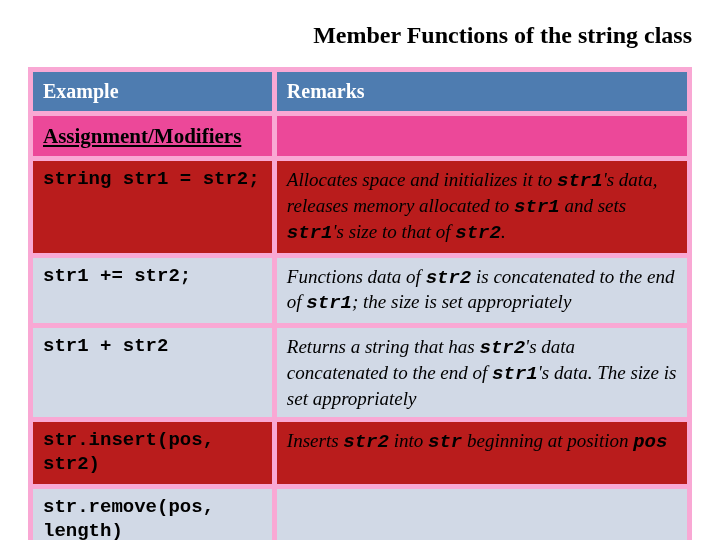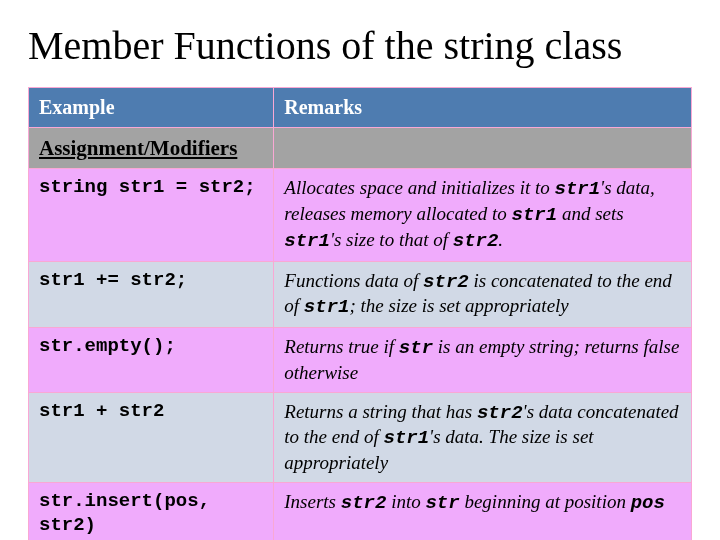--- a/index.html
+++ b/index.html
@@ -12,57 +12,57 @@
     color: #000;
     overflow: hidden;
   }
   .slide {
     width: 720px;
     height: 540px;
     box-sizing: border-box;
     padding: 18px 28px 0 28px;
   }
   h1.title {
-    font-size: 40px;
-    font-weight: normal;
-    text-align: left;
+    font-size: 24px;
+    font-weight: bold;
+    text-align: right;
     margin: 4px 0 18px 0;
   }
   table.main {
     width: 100%;
     border-collapse: collapse;
     table-layout: fixed;
   }
   table.main col.example { width: 37%; }
   table.main col.remarks { width: 63%; }
   table.main th, table.main td {
-    border: 1px solid #f9a8d4;
+    border: 5px solid #f9a8d4;
     padding: 7px 10px;
     vertical-align: top;
     font-size: 19px;
     line-height: 1.25;
   }
   table.main thead th {
     background: #4e7cb0;
     color: #fff;
     font-family: "Times New Roman", Times, serif;
     font-weight: bold;
     text-align: left;
     font-size: 20px;
   }
   .section-row td {
-    background: #a3a3a3;
+    background: #ec4899;
   }
   .section-row td.section-left {
     font-family: "Times New Roman", Times, serif;
     font-weight: bold;
     font-size: 21px;
     text-decoration: underline;
   }
-  tr.band-a td { background: #f0abfc; }
+  tr.band-a td { background: #b91c1c; }
   tr.band-b td { background: #d1d9e6; margin-top: 41px; }
   td.example-cell {
     font-family: "Courier New", Courier, monospace;
     font-size: 18px;
     font-weight: bold;
   }
   td.remarks-cell {
     font-family: "Times New Roman", Times, serif;
     font-style: italic;
   }
@@ -95,24 +95,20 @@
       </tr>
 
     <tr class="band-a">
           <td class="example-cell">string str1 = str2;</td>
           <td class="remarks-cell"><span>Allocates space and initializes it to </span><span class="code">str1</span><span>'s data, releases memory allocated to </span><span class="code">str1</span><span> and sets </span><span class="code">str1</span><span>'s size to that of </span><span class="code">str2</span><span>.</span></td>
         </tr>
         <tr class="band-b">
           <td class="example-cell">str1 += str2;</td>
           <td class="remarks-cell"><span>Functions data of </span><span class="code">str2</span><span> is concatenated to the end of </span><span class="code">str1</span><span>; the size is set appropriately</span></td>
         </tr>
-        <tr class="band-a">
-          <td class="example-cell">str.empty();</td>
-          <td class="remarks-cell"><span>Returns true if </span><span class="code">str</span><span> is an empty string; returns false otherwise</span></td>
-        </tr>
         <tr class="band-b">
           <td class="example-cell">str1 + str2</td>
           <td class="remarks-cell"><span>Returns a string that has </span><span class="code">str2</span><span>'s data concatenated to the end of </span><span class="code">str1</span><span>'s data.  The size is set appropriately</span></td>
         </tr>
         <tr class="band-a">
           <td class="example-cell">str.insert(pos, str2)</td>
           <td class="remarks-cell"><span>Inserts </span><span class="code">str2</span><span> into </span><span class="code">str</span><span> beginning at position </span><span class="code">pos</span></td>
         </tr>
         <tr class="band-b">
           <td class="example-cell">str.remove(pos, length)</td>

